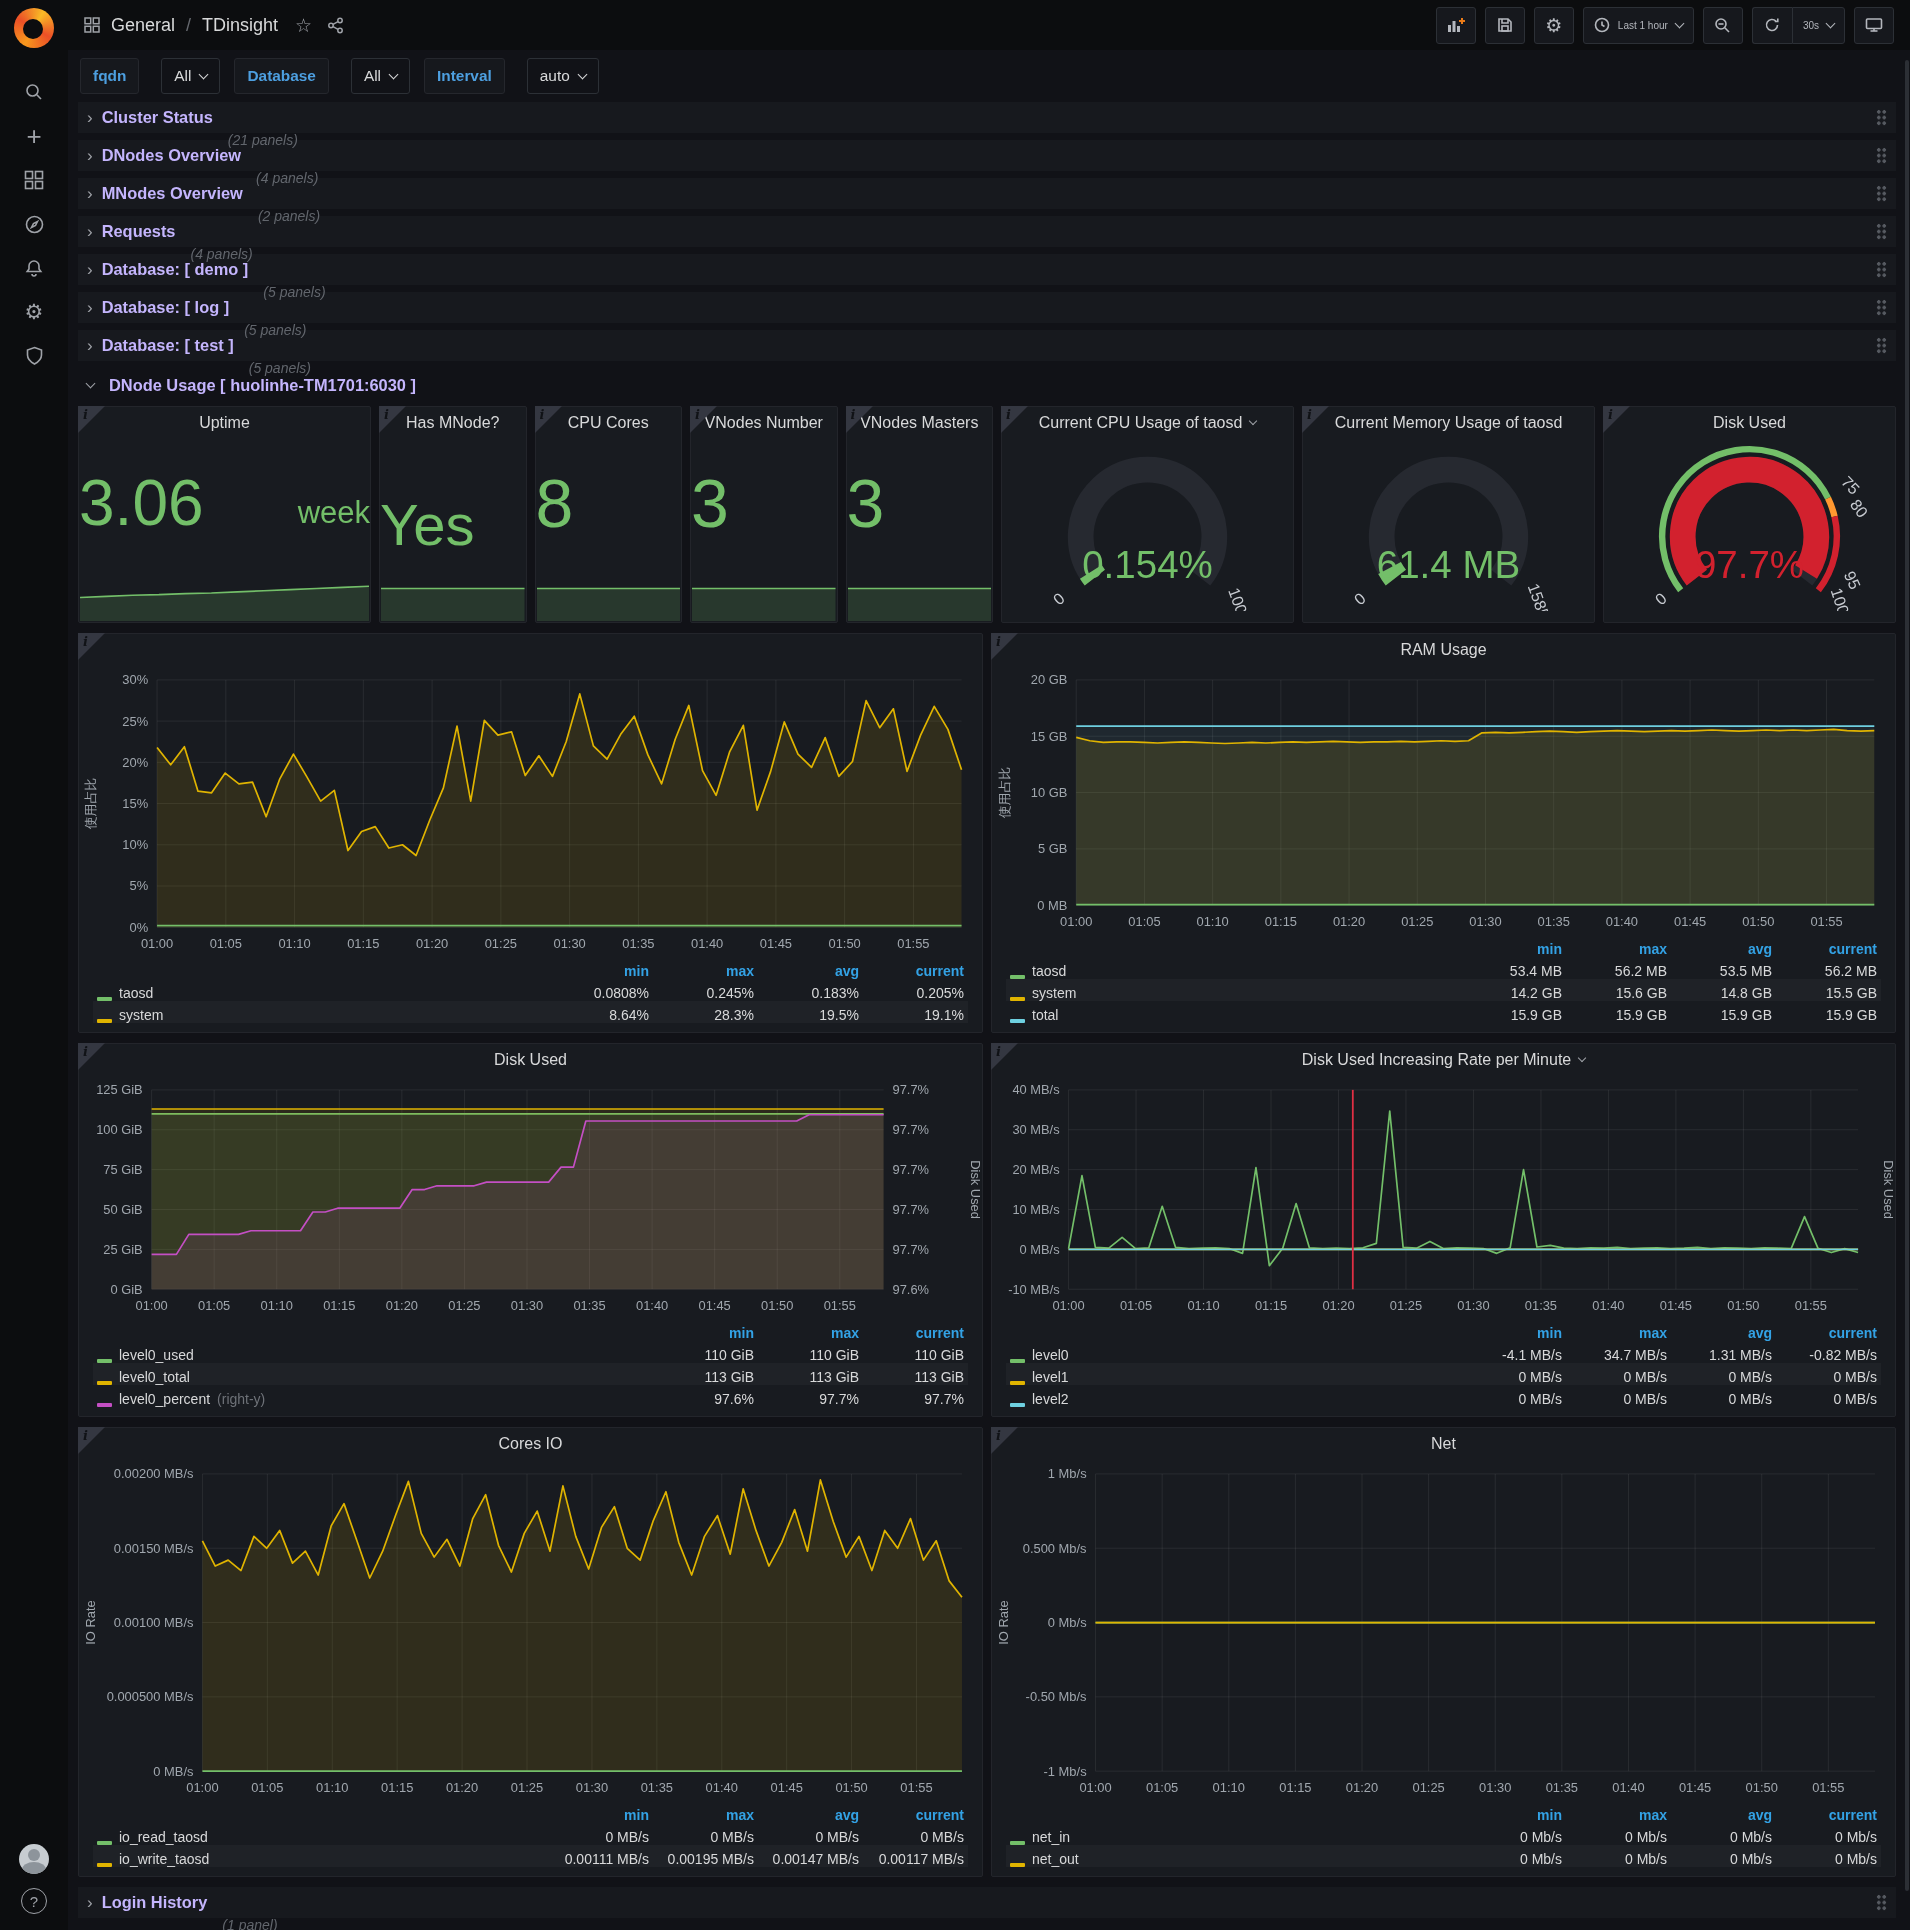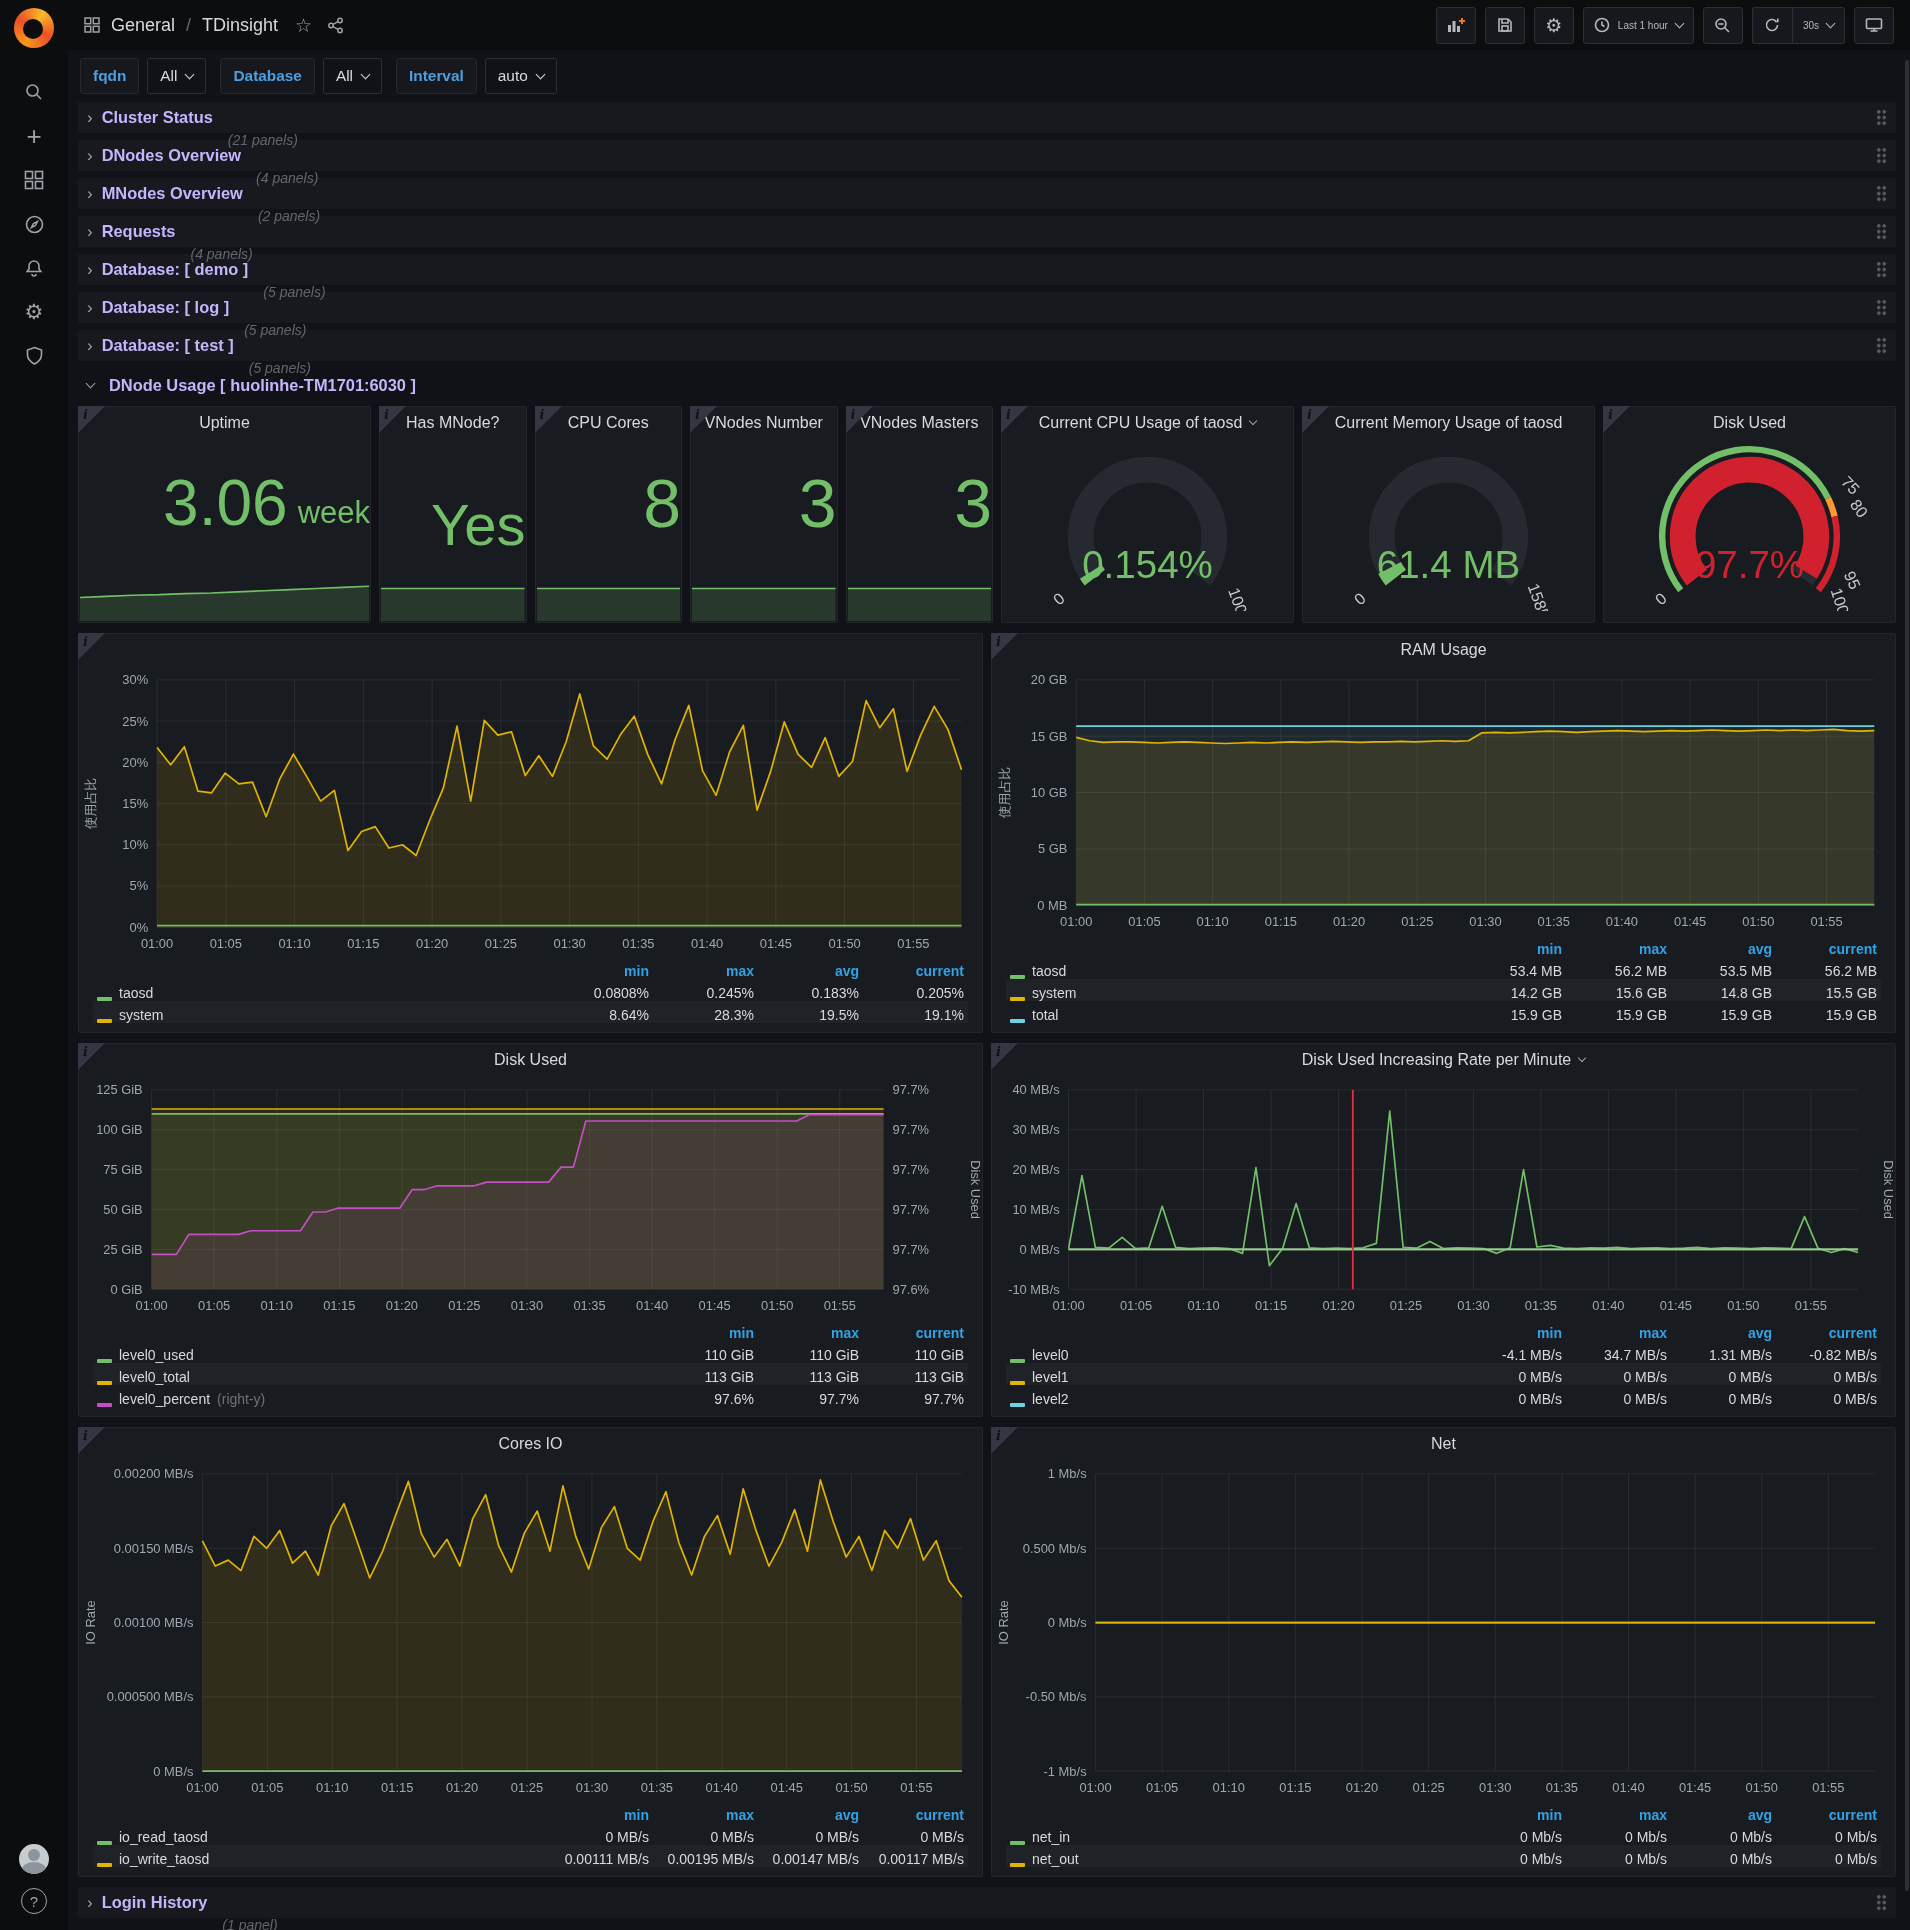--- a/index.html
+++ b/index.html
@@ -27,21 +27,21 @@
   .nav-right { margin-left:auto; display:flex; align-items:center; gap:9px; }
   .tb-btn { height:37px; min-width:40px; padding:0 10px; border:1px solid #2c3036; background:#16181d; border-radius:3px; display:flex; align-items:center; justify-content:center; gap:8px; color:#b4b7bd; font-size:10px; cursor:pointer; }
   .tb-btn svg { stroke:#b4b7bd; fill:none; stroke-width:1.6; }
   .chev { display:inline-block; width:7px; height:7px; border-right:1.7px solid currentColor; border-bottom:1.7px solid currentColor; transform:rotate(45deg); position:relative; top:-2px; }
   .seg { display:flex; }
   .seg .tb-btn:first-child { border-radius:3px 0 0 3px; border-right:none; }
   .seg .tb-btn:last-child { border-radius:0 3px 3px 0; }
 
   
   .submenu { position:absolute; top:50px; left:68px; right:0; height:52px; display:flex; align-items:center; padding:0 12px; gap:14px; }
-  .var-pair { display:flex; gap:8px; }
+  .var-pair { display:flex; gap:22px; }
   .var-label { height:36px; padding:0 12px; display:flex; align-items:center; background:#16181d; border:1px solid #25272d; border-radius:3px; color:#4d9fe0; font-weight:700; font-size:15.4px; }
   .var-value { height:36px; padding:0 12px; display:flex; align-items:center; gap:9px; background:#111217; border:1px solid #2c3036; border-radius:3px; color:#d8d9da; font-size:15.4px; cursor:pointer; }
 
   
   .dash { position:absolute; top:102px; left:78px; right:14px; }
   .row-bar { height:31px; background:#17191e; display:flex; align-items:center; padding:0 9px; margin-bottom:7px; cursor:pointer; }
   .row-chev { color:#9fa2a8; margin-right:9px; font-size:17px; line-height:1; }
   .row-title { font-weight:700; font-size:16.4px; color:#c4b5fd; }
   .row-count { font-style:italic; color:#62666d; font-size:14px; margin-left:15px;margin-top:44px; }
   .row-drag { margin-left:auto; width:11px; height:17px;
@@ -50,21 +50,21 @@
   .exp-chev { color:#9fa2a8; margin-right:9px; font-size:13px; }
 
   .panel { position:relative; background:#181b20; border:1px solid #23252b; border-radius:2px; }
   .corner { position:absolute; top:-1px; left:-1px; width:0; height:0; border-top:27px solid #343741; border-right:27px solid transparent; z-index:3; cursor:pointer; }
   .corner span { position:absolute; top:-26px; left:5px; font-size:13px; font-weight:700; font-style:italic; color:#101216; font-family:"DejaVu Serif",serif; }
   .p-title { height:32px; display:flex; align-items:center; justify-content:center; gap:8px; font-size:16px; color:#d8d9da; cursor:pointer; }
   .p-title .chev { width:6px; height:6px; border-color:#9fa2a8; }
 
   .stat-row { display:flex; gap:8px; height:217px; margin-bottom:10px; }
   .f4 { flex:4; } .f2 { flex:2; }
-  .stat-body { position:absolute; top:32px; left:0; right:0; bottom:56px; display:flex; align-items:baseline; justify-content:flex-end; }
+  .stat-body { position:absolute; top:32px; left:0; right:0; bottom:56px; display:flex; align-items:baseline; justify-content:space-between; }
   .stat-value { font-size:64px; font-weight:500; color:#73bf69; line-height:1; align-self:center; }
   .stat-unit { font-size:31px; font-weight:500; color:#73bf69; margin-left:10px; align-self:center; position:relative; top:10px; }
   .spark { position:absolute; left:1px; right:1px; bottom:1px; height:56px; }
   .spark svg { width:100%; height:100%; display:block; }
   .gauge-wrap { position:absolute; top:30px; left:0; right:0; bottom:4px; display:flex; align-items:center; justify-content:center; }
   .gauge-wrap svg { width:283px; height:167px; }
 
   .crow { display:flex; gap:8px; margin-bottom:10px; }
   .h-a { height:400px; } .h-b { height:374px; } .h-c { height:450px; }
   .crow .panel { flex:1; }

